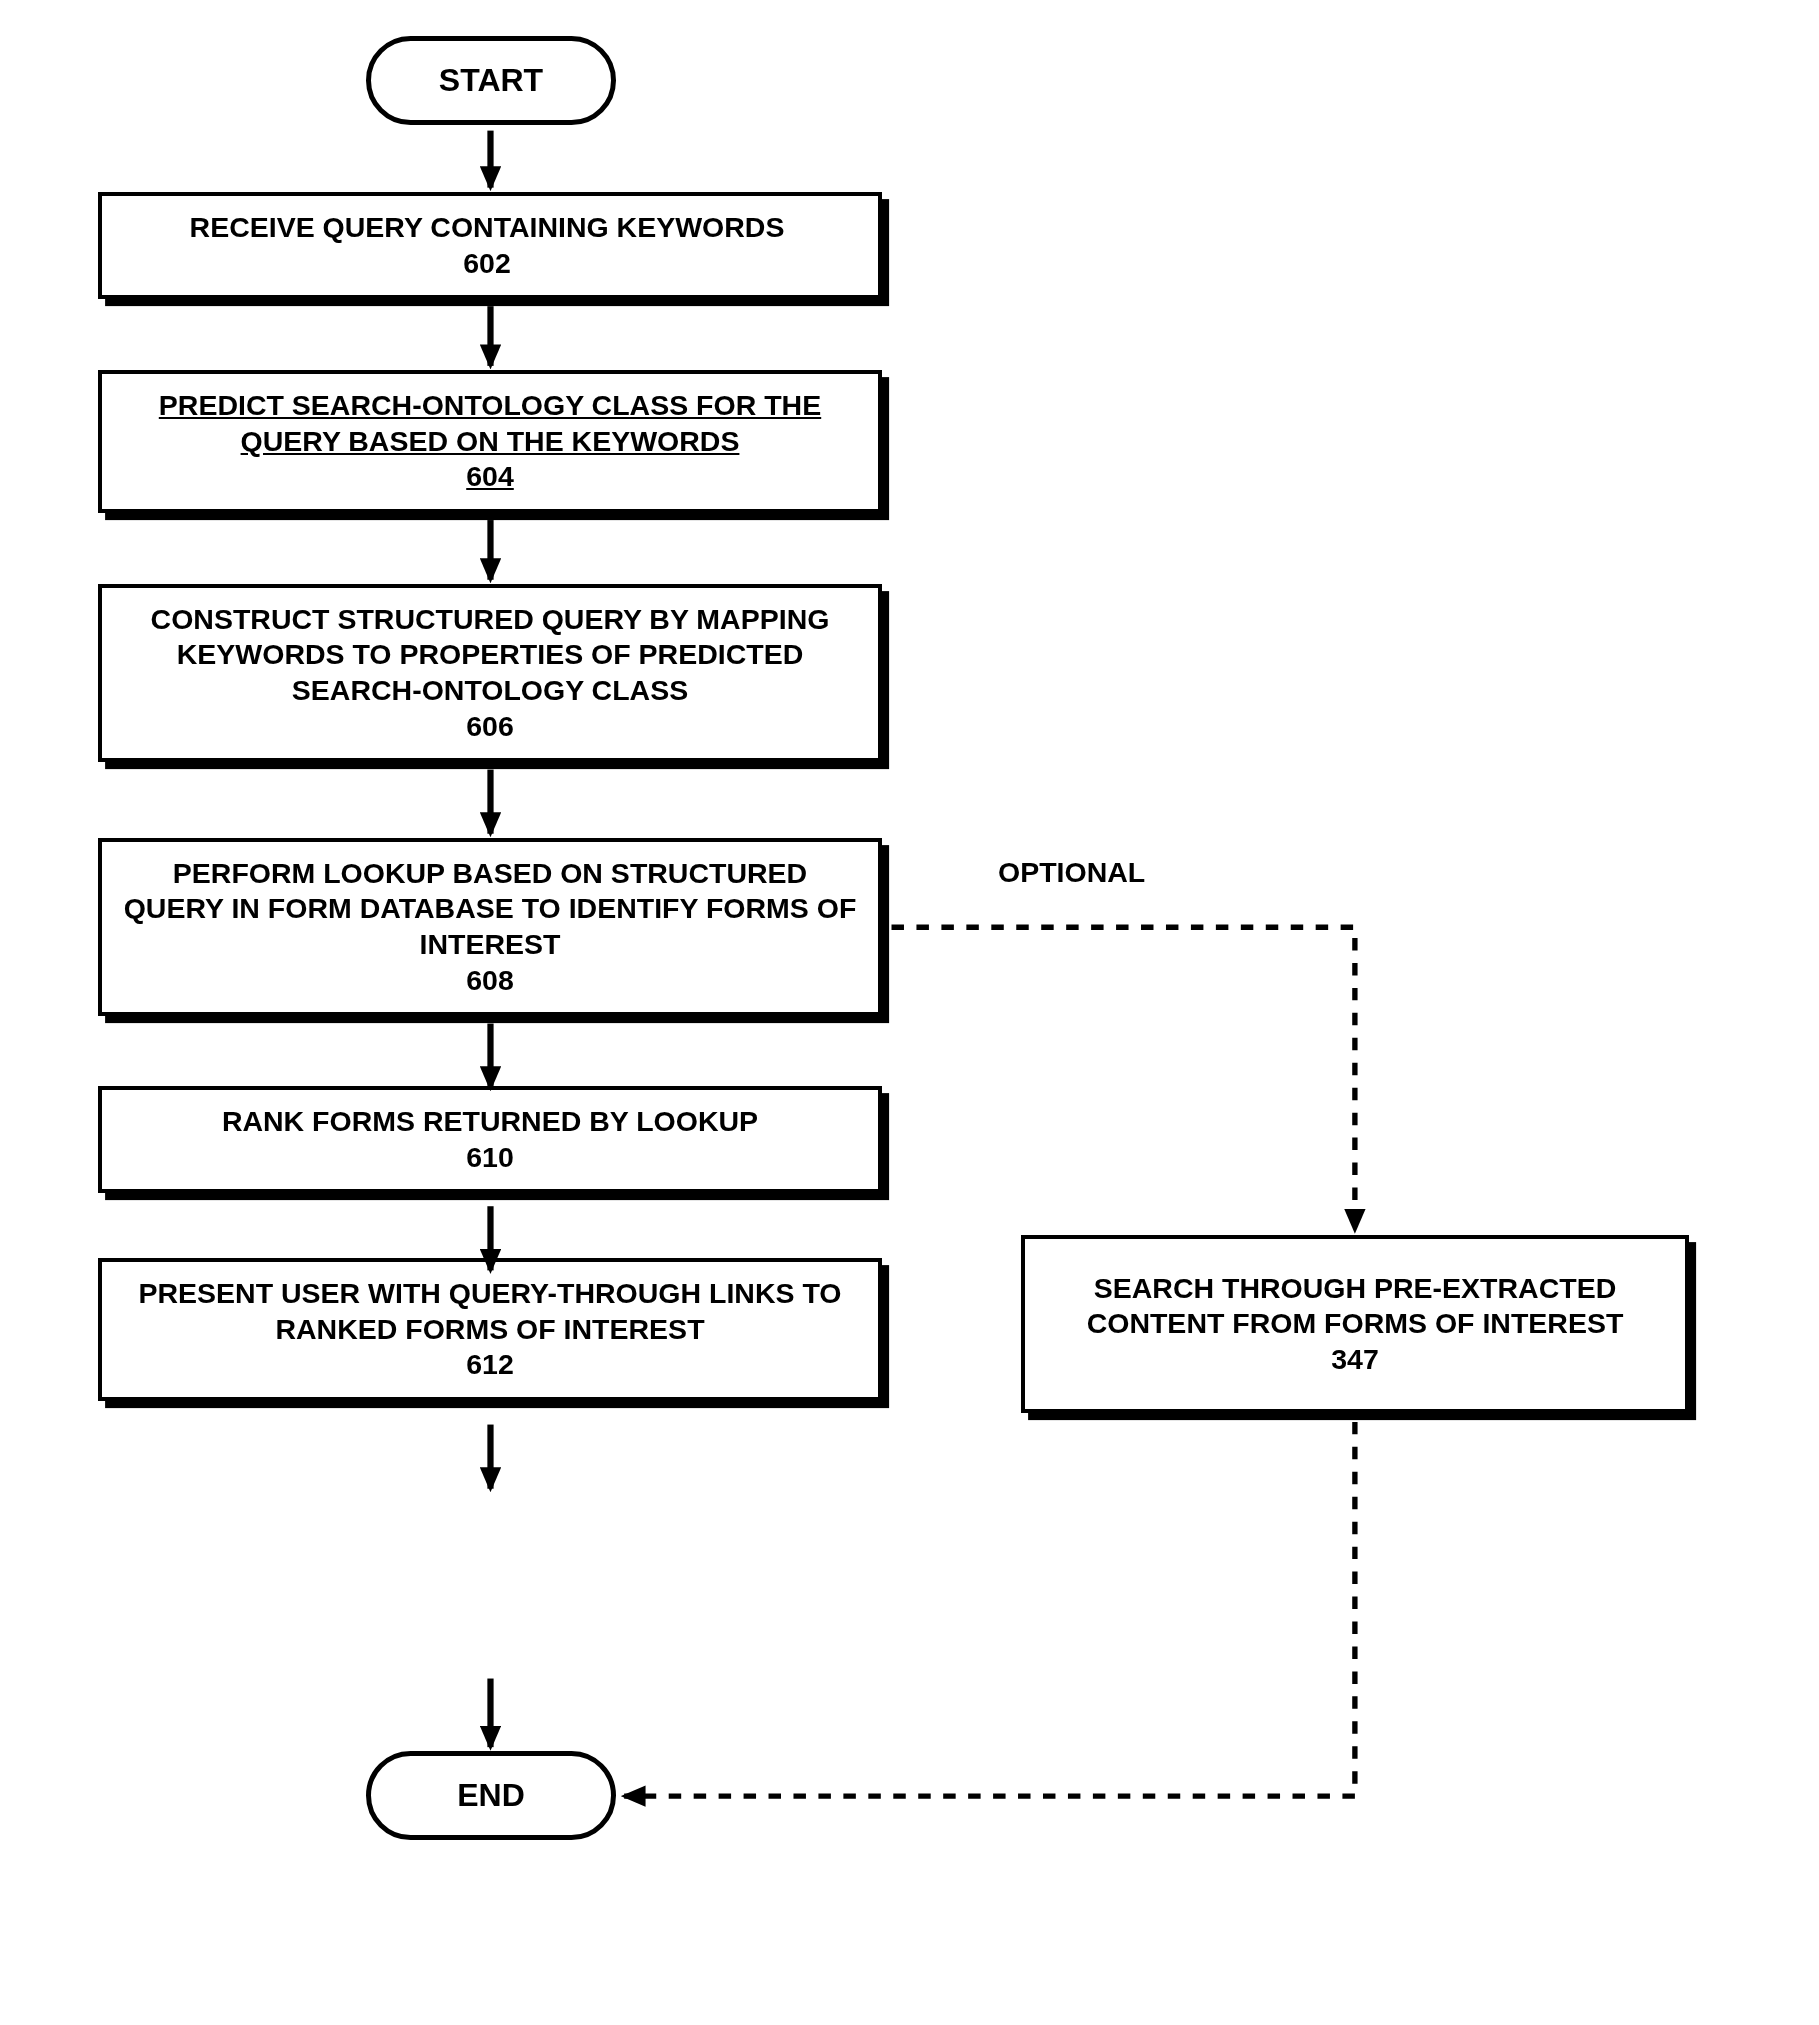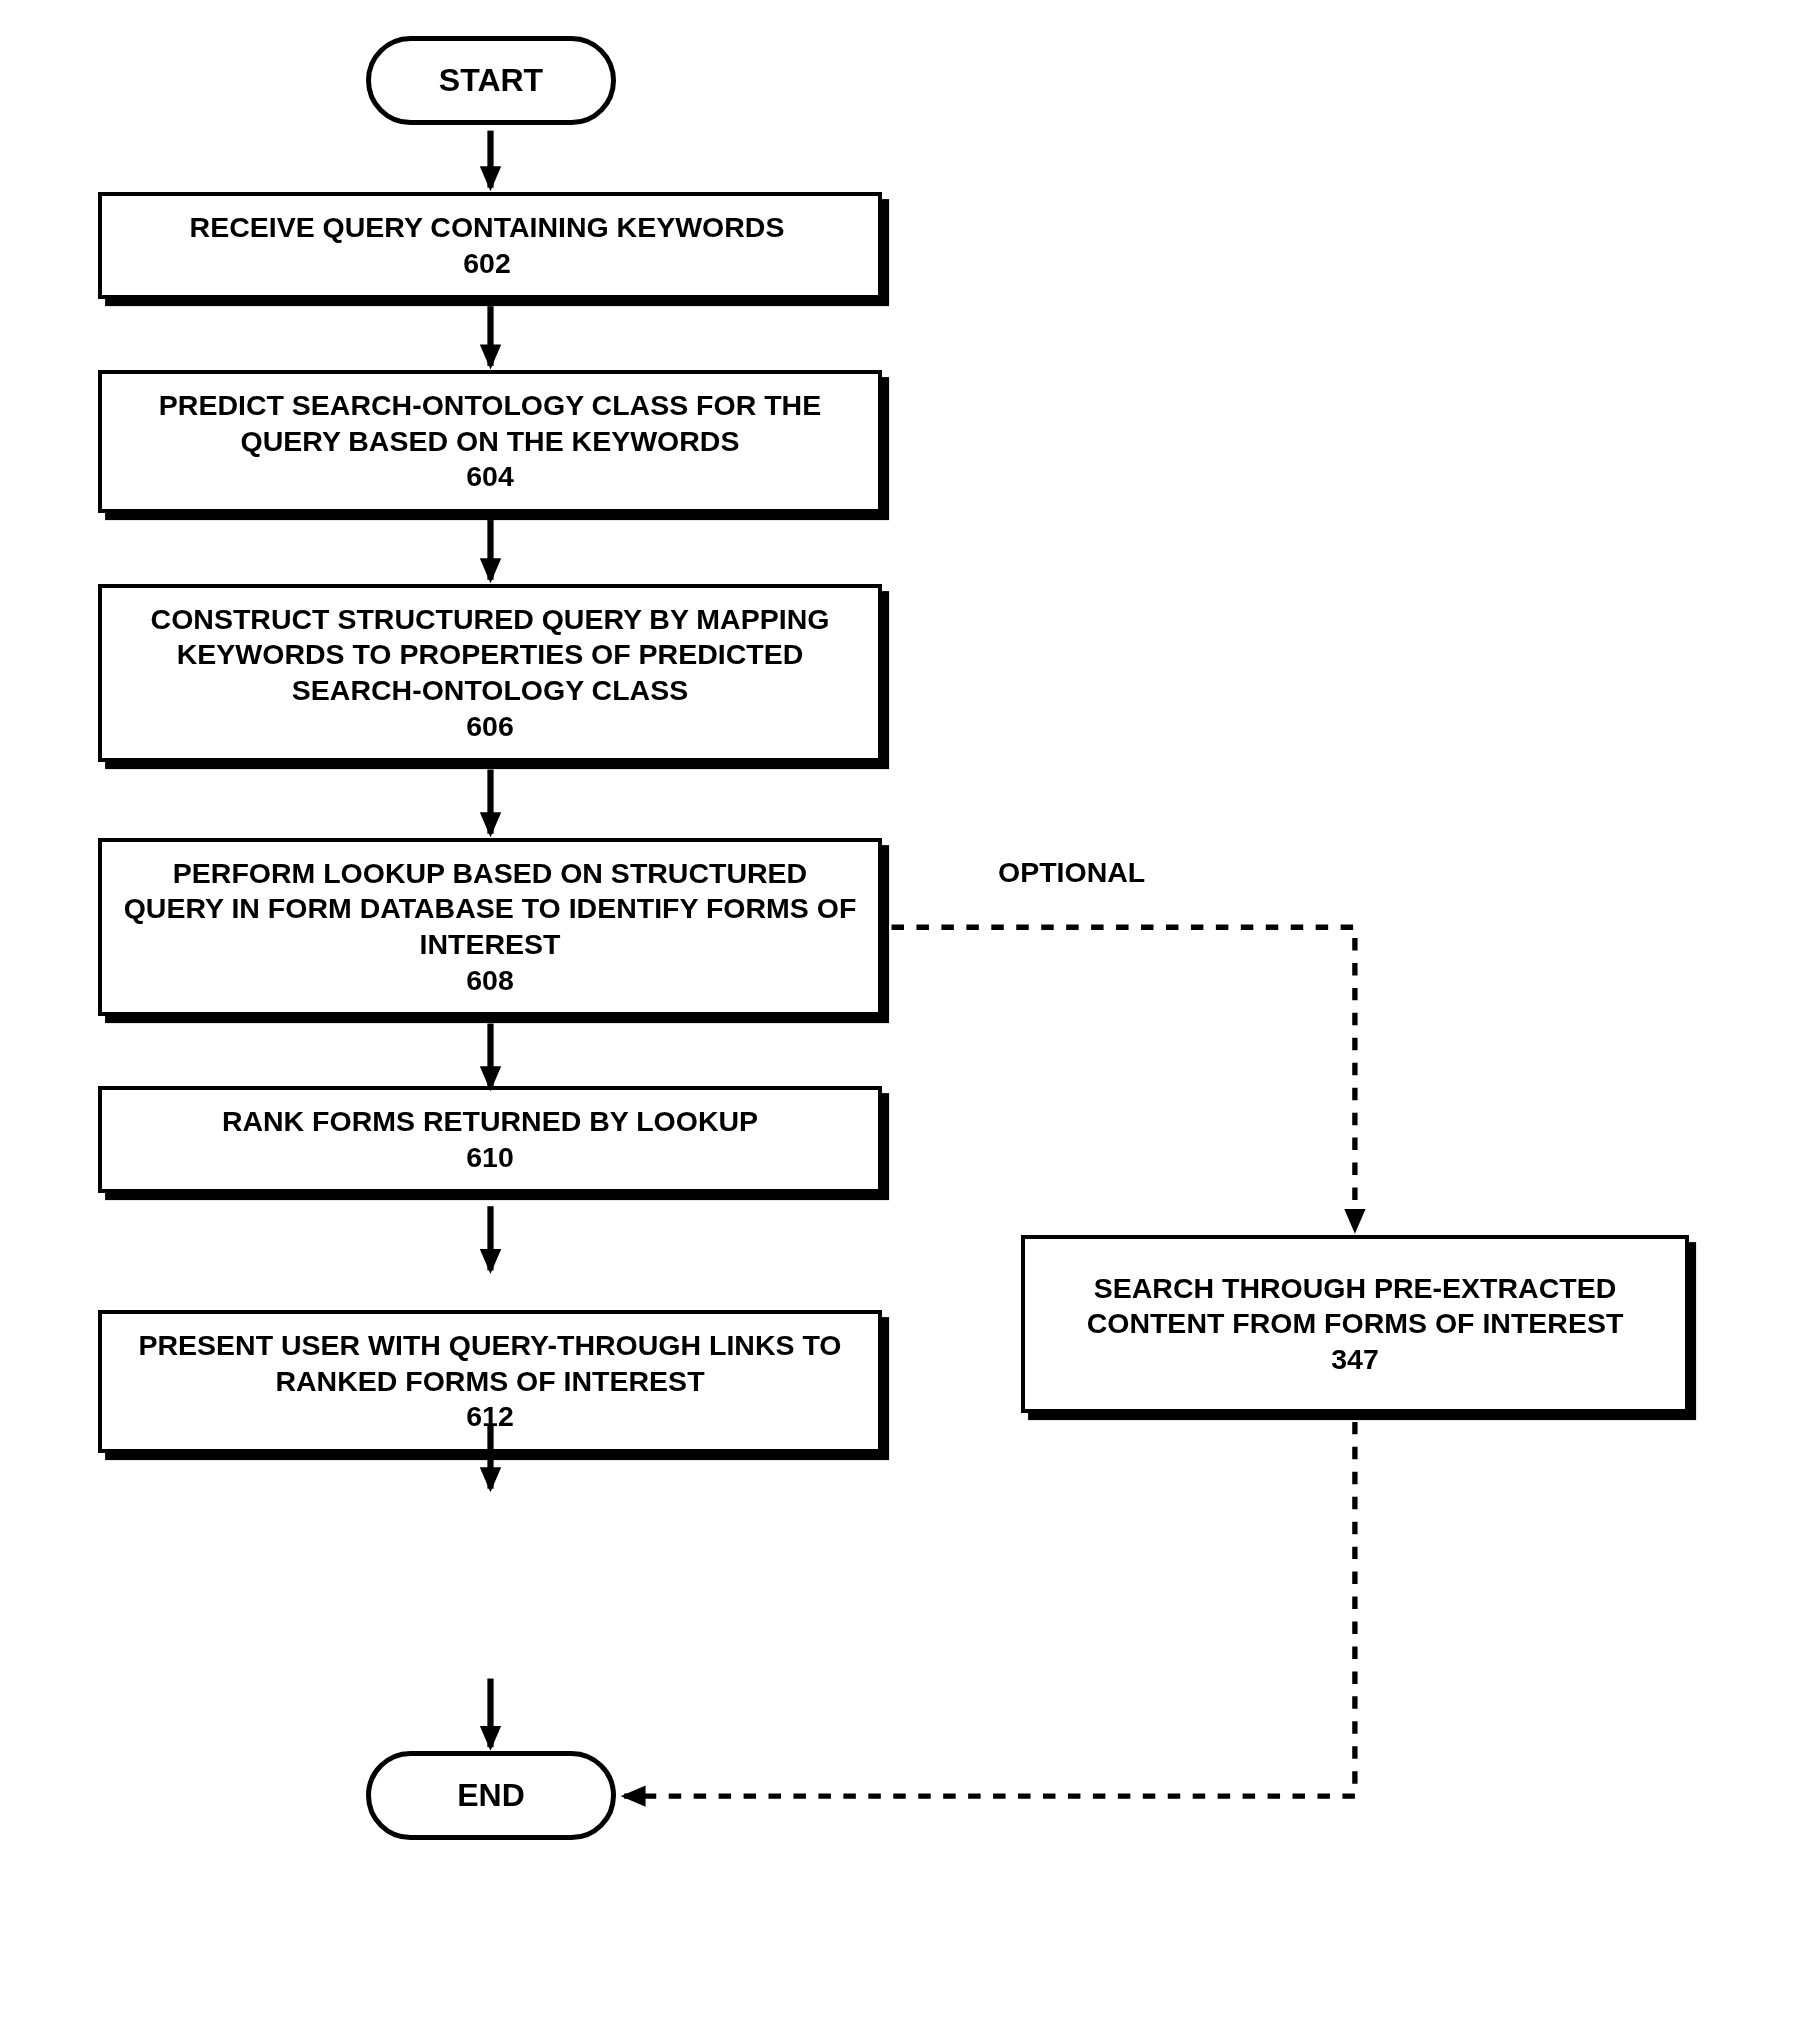--- a/index.html
+++ b/index.html
@@ -64,41 +64,41 @@
 
   <div class="pill" style="left:330px; top:0px; width:250px; height:89px;">
     <span>START</span>
   </div>
 
   <div class="box" style="left:62px; top:156px; width:784px; height:107px;padding-left:12px;">
     <span>RECEIVE QUERY CONTAINING KEYWORDS</span>
     <span>602</span>
   </div>
 
-  <div class="box" style="left:62px; top:334px; width:784px; height:143px;">
+  <div class="box" style="left:62px; top:334px; width:784px; height:143px;text-decoration:underline;">
     <span>PREDICT SEARCH-ONTOLOGY CLASS FOR THE QUERY BASED ON THE KEYWORDS</span>
     <span>604</span>
   </div>
 
   <div class="box" style="left:62px; top:548px; width:784px; height:178px;">
     <span>CONSTRUCT STRUCTURED QUERY BY MAPPING KEYWORDS TO PROPERTIES OF PREDICTED SEARCH-ONTOLOGY CLASS</span>
     <span>606</span>
   </div>
 
   <div class="box" style="left:62px; top:802px; width:784px; height:178px;">
     <span>PERFORM LOOKUP BASED ON STRUCTURED QUERY IN FORM DATABASE TO IDENTIFY FORMS OF INTEREST</span>
     <span>608</span>
   </div>
 
   <div class="box" style="left:62px; top:1050px; width:784px; height:107px;">
     <span>RANK FORMS RETURNED BY LOOKUP</span>
     <span>610</span>
   </div>
 
-  <div class="box" style="left:62px; top:1274px; width:784px; height:143px;justify-content:center;">
+  <div class="box" style="left:62px; top:1222px; width:784px; height:143px;justify-content:center;">
     <span>PRESENT USER WITH QUERY-THROUGH LINKS TO RANKED FORMS OF INTEREST</span>
     <span>612</span>
   </div>
 
 
   <div class="pill" style="left:330px; top:1715px; width:250px; height:89px;">
     <span>END</span>
   </div>
 
   <div class="box" style="left:985px; top:1199px; width:668px; height:178px;">

